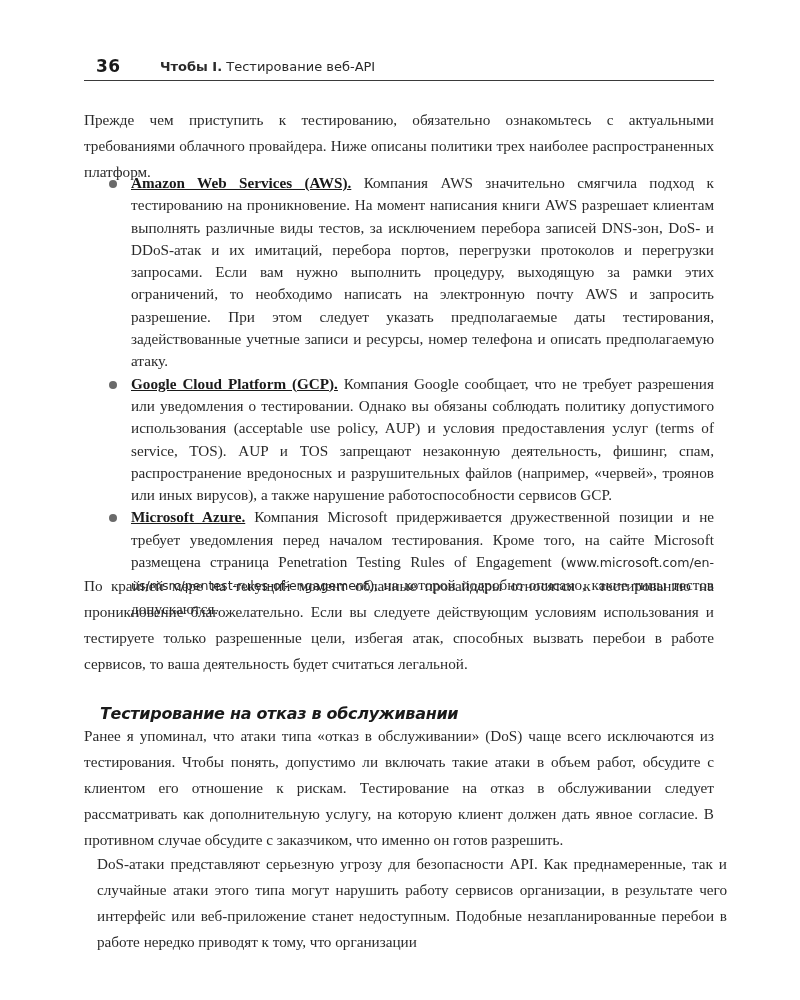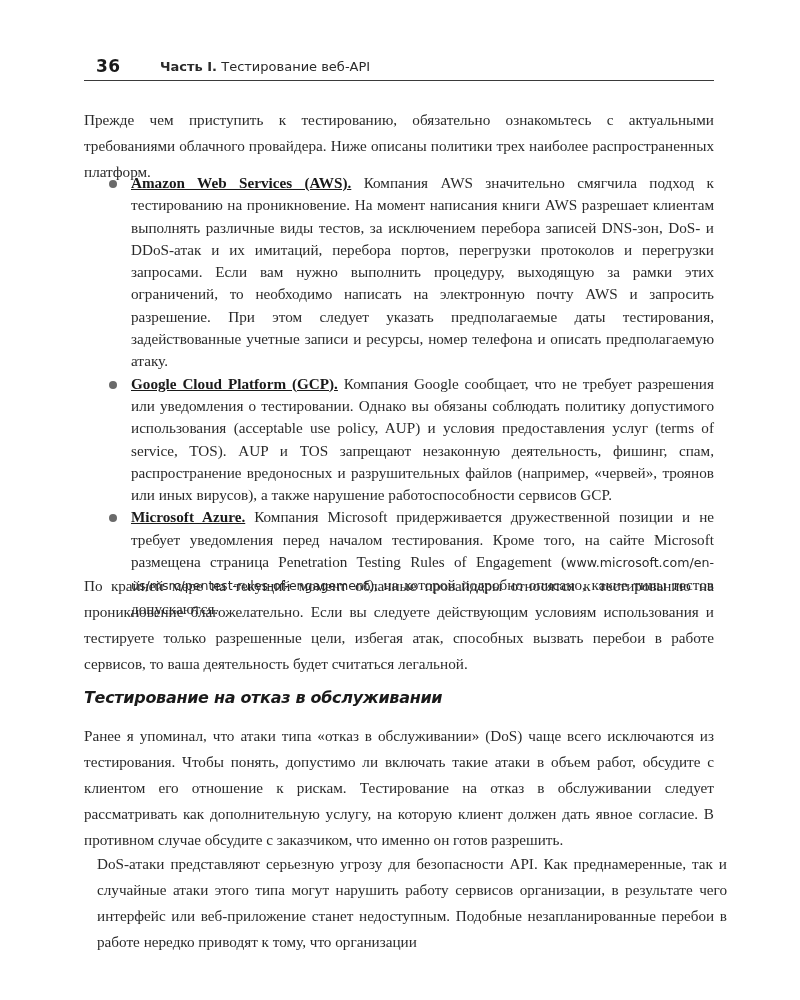--- a/index.html
+++ b/index.html
@@ -93,39 +93,39 @@
   .url {
     font-family: "DejaVu Sans", "Liberation Sans", sans-serif;
     font-size: 12.6px;
     color: #2a2a2a;
   }
   .p2 { top: 573px; }
   .section-heading {
     position: absolute;
     top: 688px;
     left: 0;
-    margin: 0;
+    margin: 16px;
     font-family: "DejaVu Sans", "Liberation Sans", sans-serif;
     font-style: italic;
     font-weight: bold;
     font-size: 16px;
     letter-spacing: -0.3px;
     color: #1a1a1a;
   }
   .p3 { top: 723px; }
   .p4 { top: 838px; }
 </style>
 </head>
 <body>
 
 <div class="page">
 
   <div class="running-head">
     <span class="page-number">36</span>
-    <span class="running-title"><span class="part">Часть I.</span> <span>Тестирование веб-API</span></span>
+    <span class="running-title"><span class="part">Чтобы I.</span> <span>Тестирование веб-API</span></span>
   </div>
 
   <p class="body-text intro" style="margin:0;">Прежде чем приступить к тестированию, обязательно ознакомьтесь с актуальными требованиями облачного провайдера. Ниже описаны политики трех наиболее рас­пространенных платформ.</p>
 
   <ul class="bullets">
     <li>
       <span class="bullet-dot"></span>
       <span class="term">Amazon Web Services (AWS).</span><span> Компания AWS значительно смягчила подход к тестированию на проникновение. На момент написания книги AWS раз­решает клиентам выполнять различные виды тестов, за исключением пере­бора записей DNS-зон, DoS- и DDoS-атак и их имитаций, перебора портов, перегрузки протоколов и перегрузки запросами. Если вам нужно выполнить процедуру, выходящую за рамки этих ограничений, то необходимо написать на электронную почту AWS и запросить разрешение. При этом следует ука­зать предполагаемые даты тестирования, задействованные учетные записи и ресурсы, номер телефона и описать предполагаемую атаку.</span>
     </li>
     <li>

